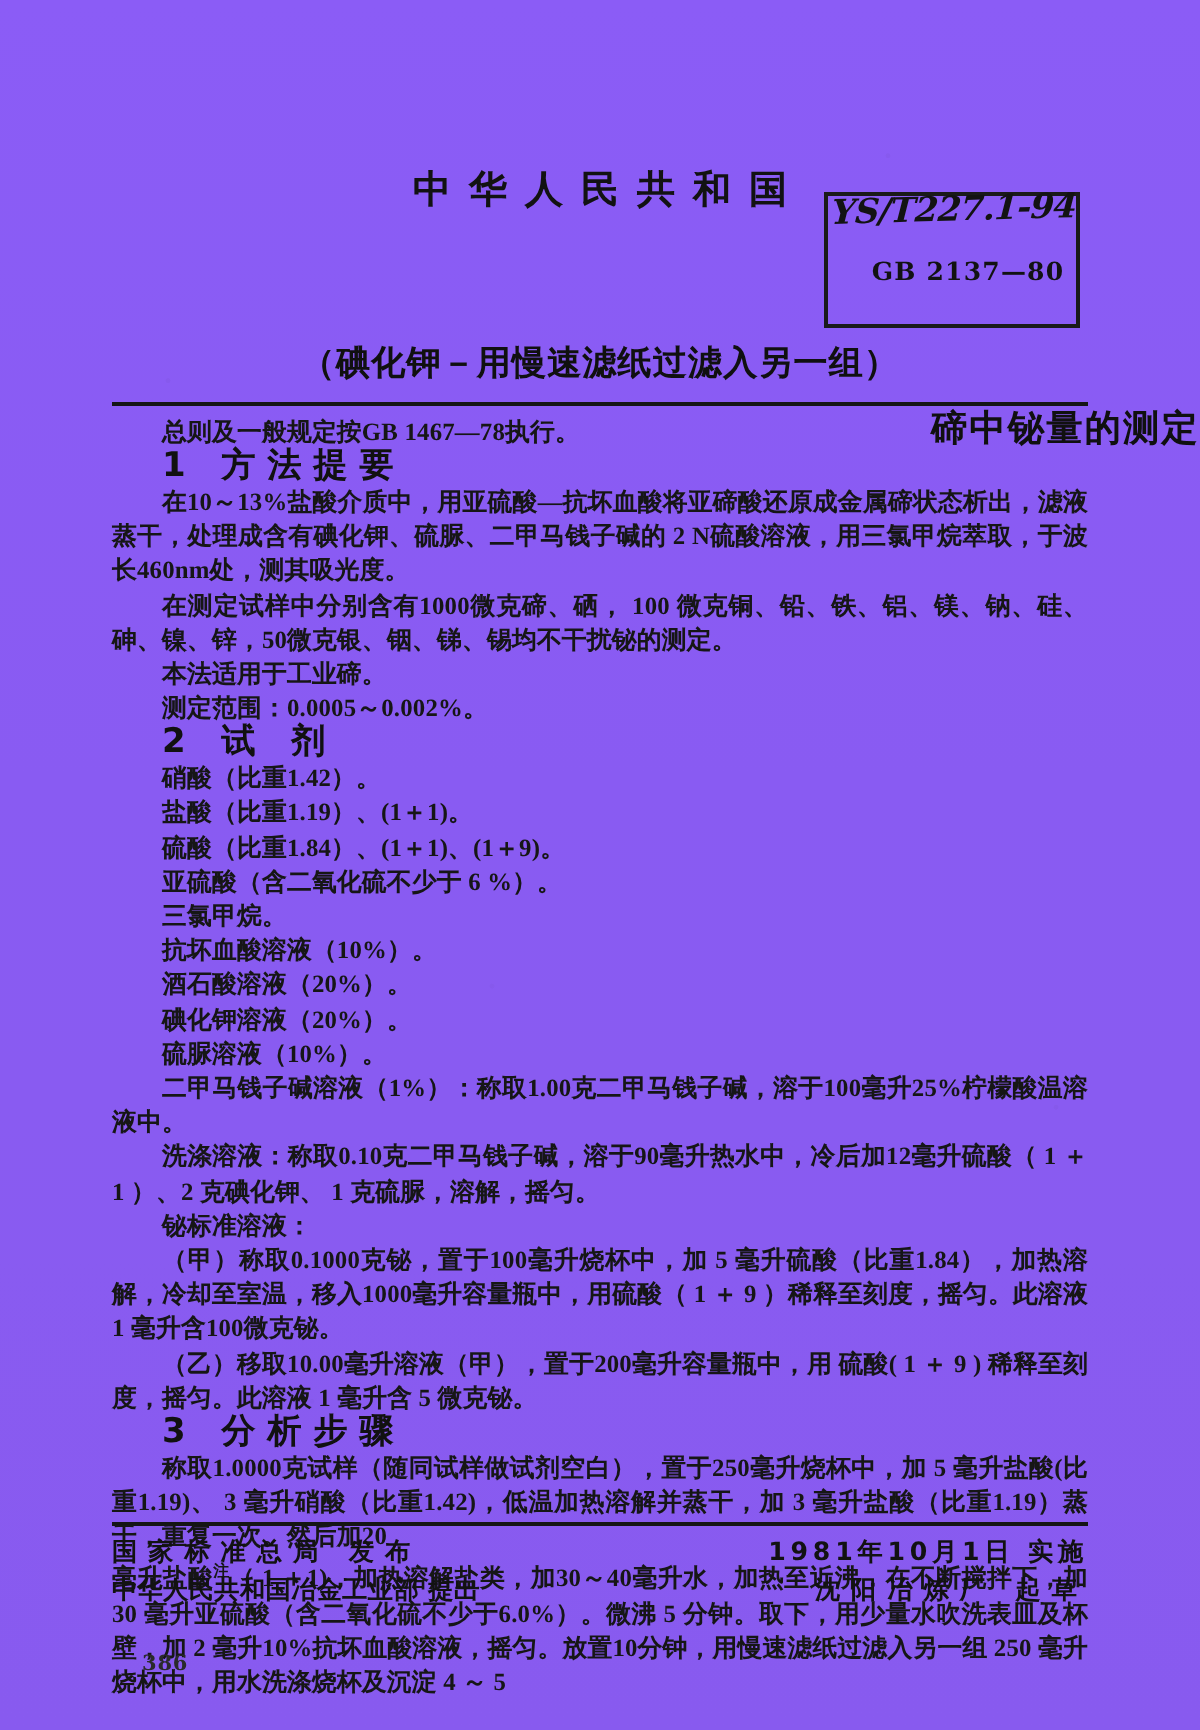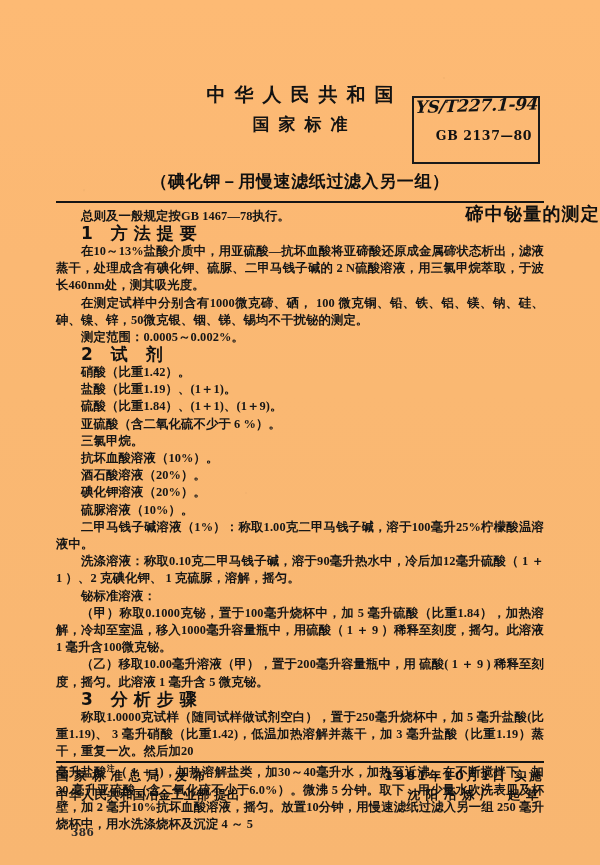--- a/index.html
+++ b/index.html
@@ -7,21 +7,21 @@
     padding: 0;
     background: #ffffff;
   }
   body {
     font-family: "DejaVu Sans", "Liberation Sans", sans-serif;
   }
   #page {
     position: relative;
     width: 600px;
     height: 865px;
-    background: #fdba74;
+    background: #8b5cf6;
     overflow: hidden;
     color: #141414;
   }
   
   #scan-texture {
     position: absolute;
     inset: 0;
     pointer-events: none;
     background:
       radial-gradient(circle at 14% 22%, rgba(0,0,0,0.030) 0 1px, transparent 1.4px),
@@ -205,37 +205,37 @@
   }
 </style>
 </head>
 <body>
 
 <div id="page">
 
   <div id="scan-texture"></div>
 
   <div class="hdr-line1">中华人民共和国</div>
-  <div class="hdr-line2">国家标准</div>
   <div class="doc-title">碲中铋量的测定</div>
   <div class="doc-subtitle">（碘化钾－用慢速滤纸过滤入另一组）</div>
 
   <div class="std-box"></div>
   <div class="std-handwritten">YS/T227.1-94</div>
   <div class="std-printed">GB 2137—80</div>
 
   <div class="rule-top"></div>
   <div class="rule-bottom"></div>
 
   <div class="body-block">
 
     <p class="para indent">总则及一般规定按GB 1467—78执行。</p>
     <p class="sec-head">1 方法提要</p>
     <p class="para indent">在10～13%盐酸介质中，用亚硫酸—抗坏血酸将亚碲酸还原成金属碲状态析出，滤液蒸干，处理成含有碘化钾、硫脲、二甲马钱子碱的 2 N硫酸溶液，用三氯甲烷萃取，于波长460nm处，测其吸光度。</p>
     <p class="para indent">在测定试样中分别含有1000微克碲、硒， 100 微克铜、铅、铁、铝、镁、钠、硅、砷、镍、锌，50微克银、铟、锑、锡均不干扰铋的测定。</p>
+    <p class="para indent">本法适用于工业碲。</p>
     <p class="para indent">测定范围：0.0005～0.002%。</p>
 
     <p class="sec-head">2 试 剂</p>
     <p class="para indent">硝酸（比重1.42）。</p>
     <p class="para indent">盐酸（比重1.19）、(1＋1)。</p>
     <p class="para indent">硫酸（比重1.84）、(1＋1)、(1＋9)。</p>
     <p class="para indent">亚硫酸（含二氧化硫不少于 6 %）。</p>
     <p class="para indent">三氯甲烷。</p>
     <p class="para indent">抗坏血酸溶液（10%）。</p>
     <p class="para indent">酒石酸溶液（20%）。</p>

